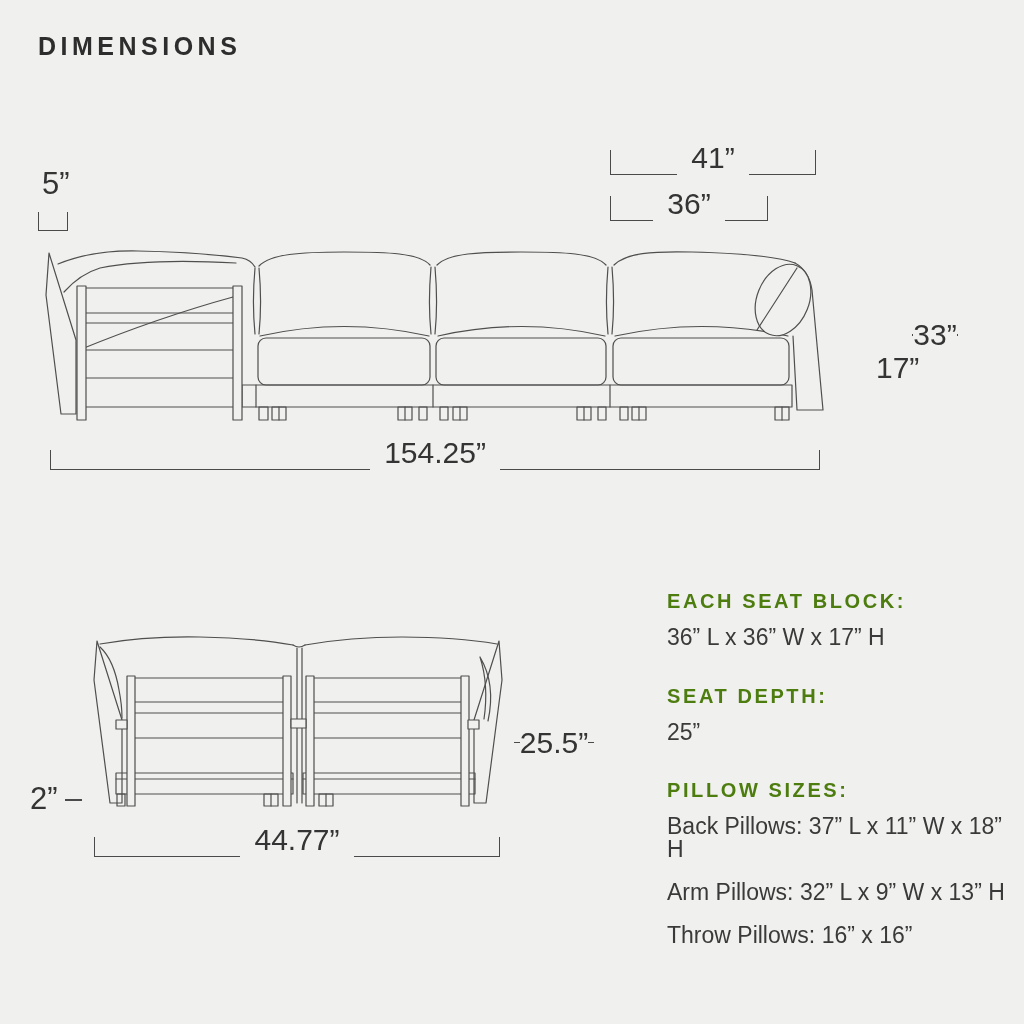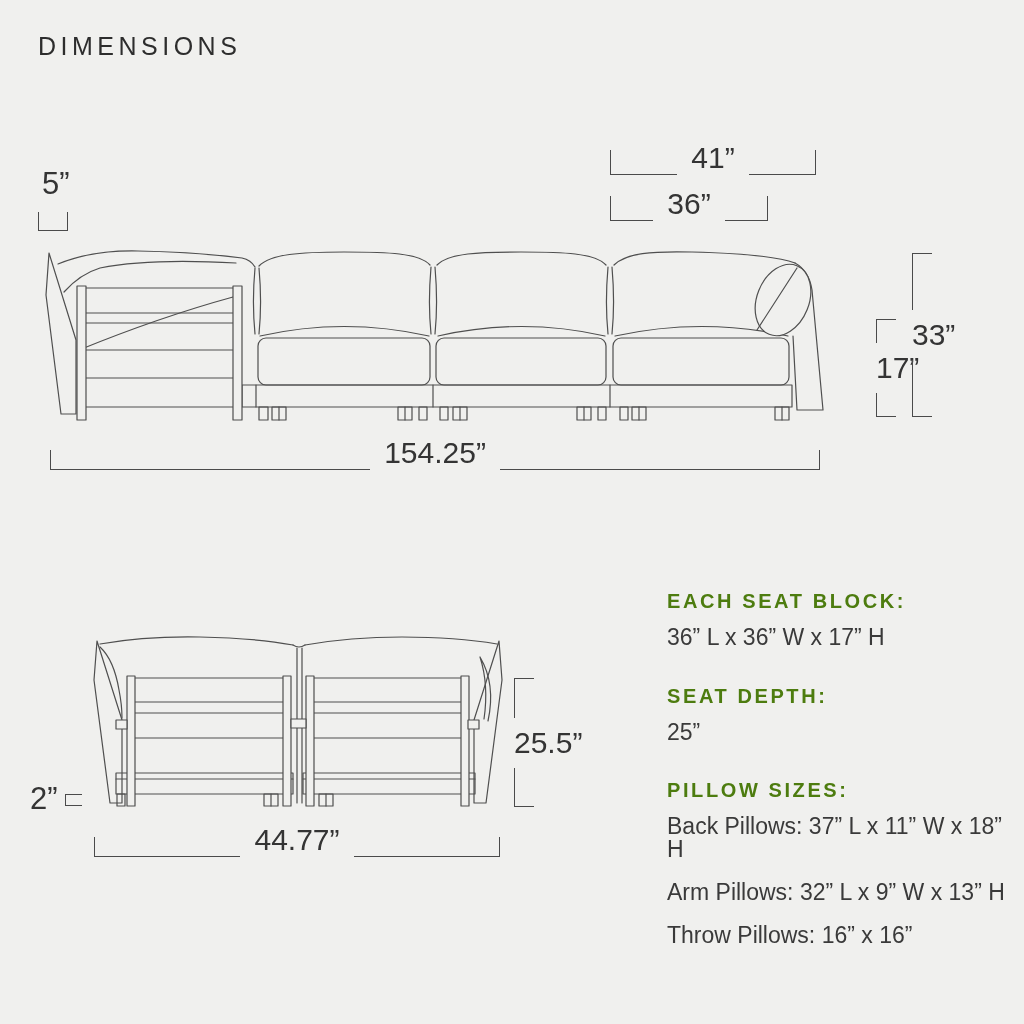--- a/index.html
+++ b/index.html
@@ -1,30 +1,30 @@
 <!DOCTYPE html>
 <html><head>
 <meta charset="utf-8">
 <style>
   html,body{margin:0;padding:0;}
   body{font-family:"Liberation Sans", sans-serif;}
   #canvas{position:relative;width:1024px;height:1024px;background:#f0f0ee;overflow:hidden;}
 
-  .title{position:absolute;left:38px;top:32px;font-size:25px;font-weight:400;
+  .title{position:absolute;left:38px;top:32px;font-size:25px;font-weight:700;
          letter-spacing:4.5px;color:#2d2d2d;text-align:center;}
 
   svg.art{position:absolute;left:0;top:0;}
   .ln{fill:none;stroke:#4f4f4f;stroke-width:1.2;stroke-linecap:round;stroke-linejoin:round;}
   .bgfill{fill:#f0f0ee;stroke:#4f4f4f;stroke-width:1.2;stroke-linejoin:round;}
 
   
   .dimh{position:absolute;display:flex;align-items:flex-end;}
   .dimh .t{width:1.4px;align-self:stretch;background:#4a4a4a;}
   .dimh .l{flex:1;height:1.4px;background:#4a4a4a;}
-  .dimv{position:absolute;display:flex;flex-direction:column;}
+  .dimv{position:absolute;display:flex;flex-direction:row;align-items:center;}
   .dimv .t{height:1.4px;width:20px;background:#4a4a4a;}
   .dimv .l{width:1.4px;flex:1;background:#4a4a4a;}
   .dlbl{font-size:30px;line-height:1;color:#343434;white-space:nowrap;}
   .dimh .dlbl{padding:0 14px;transform:translateY(-2px);}
   .dimv .dlbl{padding:10px 0;}
   .freelbl{position:absolute;font-size:31px;color:#343434;white-space:nowrap;}
 
   
   .specs{position:absolute;left:667px;top:590px;width:340px;}
   .spec-group{position:absolute;left:0;}

